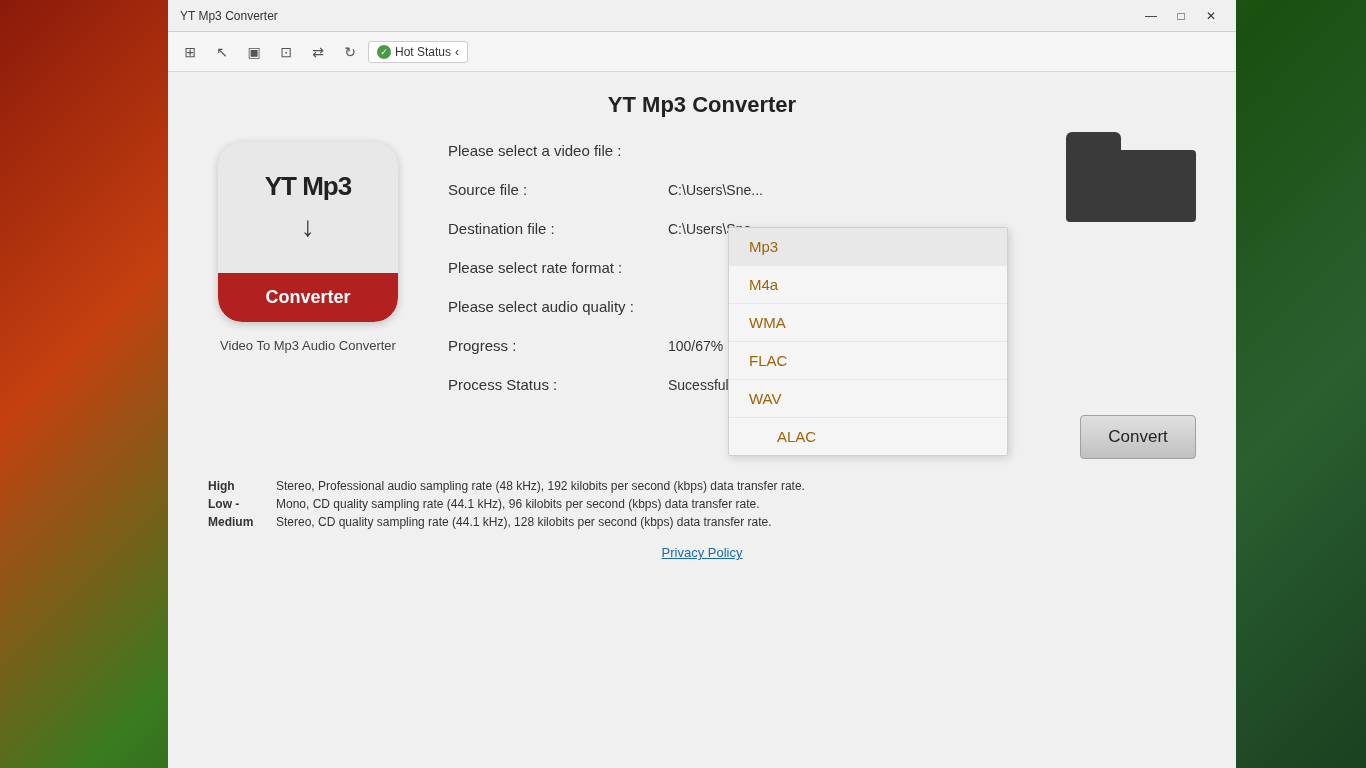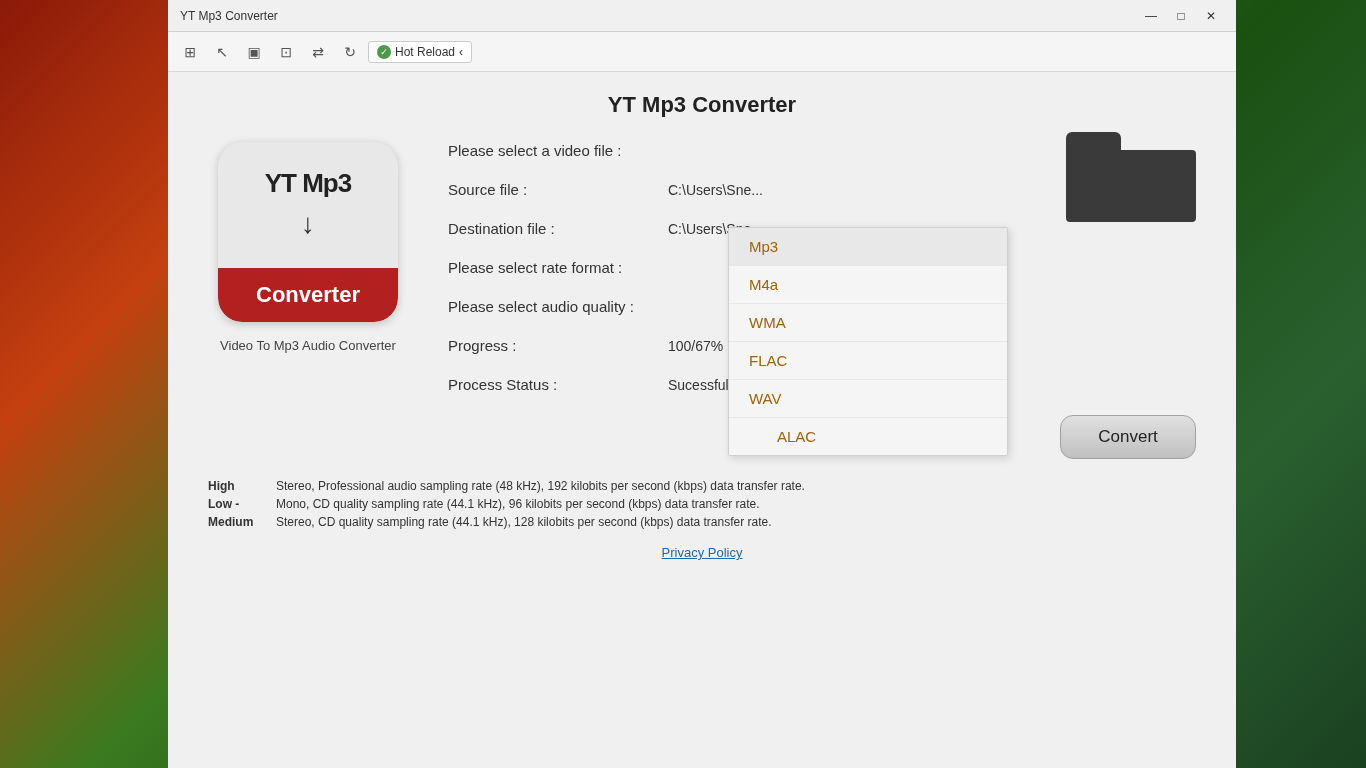--- a/index.html
+++ b/index.html
@@ -180,21 +180,21 @@
     .logo-bottom {
       background: #b22020;
       width: 100%;
       padding: 14px 0;
       display: flex;
       align-items: center;
       justify-content: center;
       border-radius: 0 0 24px 24px;
     }
     .logo-converter-text {
-      font-size: 22px;
+      font-size: 18px;
       font-weight: bold;
       color: white;
     }
 
     .logo-subtitle {
       margin-top: 16px;
       font-size: 13px;
       color: #444;
       text-align: center;
     }
@@ -273,25 +273,25 @@
     .dropdown-item:last-child { border-bottom: none; margin-left: 28px; }
     .dropdown-item.selected { background: #e8e8e8; }
 
     
     .convert-btn {
       display: flex;
       justify-content: flex-end;
       margin-top: 8px;
     }
     .convert-button {
-      width: 136px;
+      width: 116px;
       height: 44px;
       background: linear-gradient(to bottom, #e0e0e0, #c0c0c0);
       border: 1px solid #a0a0a0;
-      border-radius: 13px;
+      border-radius: 4px;
       font-size: 17px;
       color: #222;
       cursor: pointer;
       font-weight: 500;
     }
 
     
     .footer-notes {
       margin-top: 20px;
       font-size: 12px;
@@ -340,21 +340,21 @@
 
   <div class="toolbar">
     <div class="toolbar-icon">⊞</div>
     <div class="toolbar-icon">↖</div>
     <div class="toolbar-icon">▣</div>
     <div class="toolbar-icon">⊡</div>
     <div class="toolbar-icon">⇄</div>
     <div class="toolbar-icon">↻</div>
     <div class="hot-reload-btn">
       <div class="hot-reload-dot">✓</div>
-      <span>Hot Reload</span>
+      <span>Hot Status</span>
       <span>‹</span>
     </div>
   </div>
 
   <div class="main">
 
     <div class="app-title">YT Mp3 Converter</div>
 
     <div class="content-area">
 

